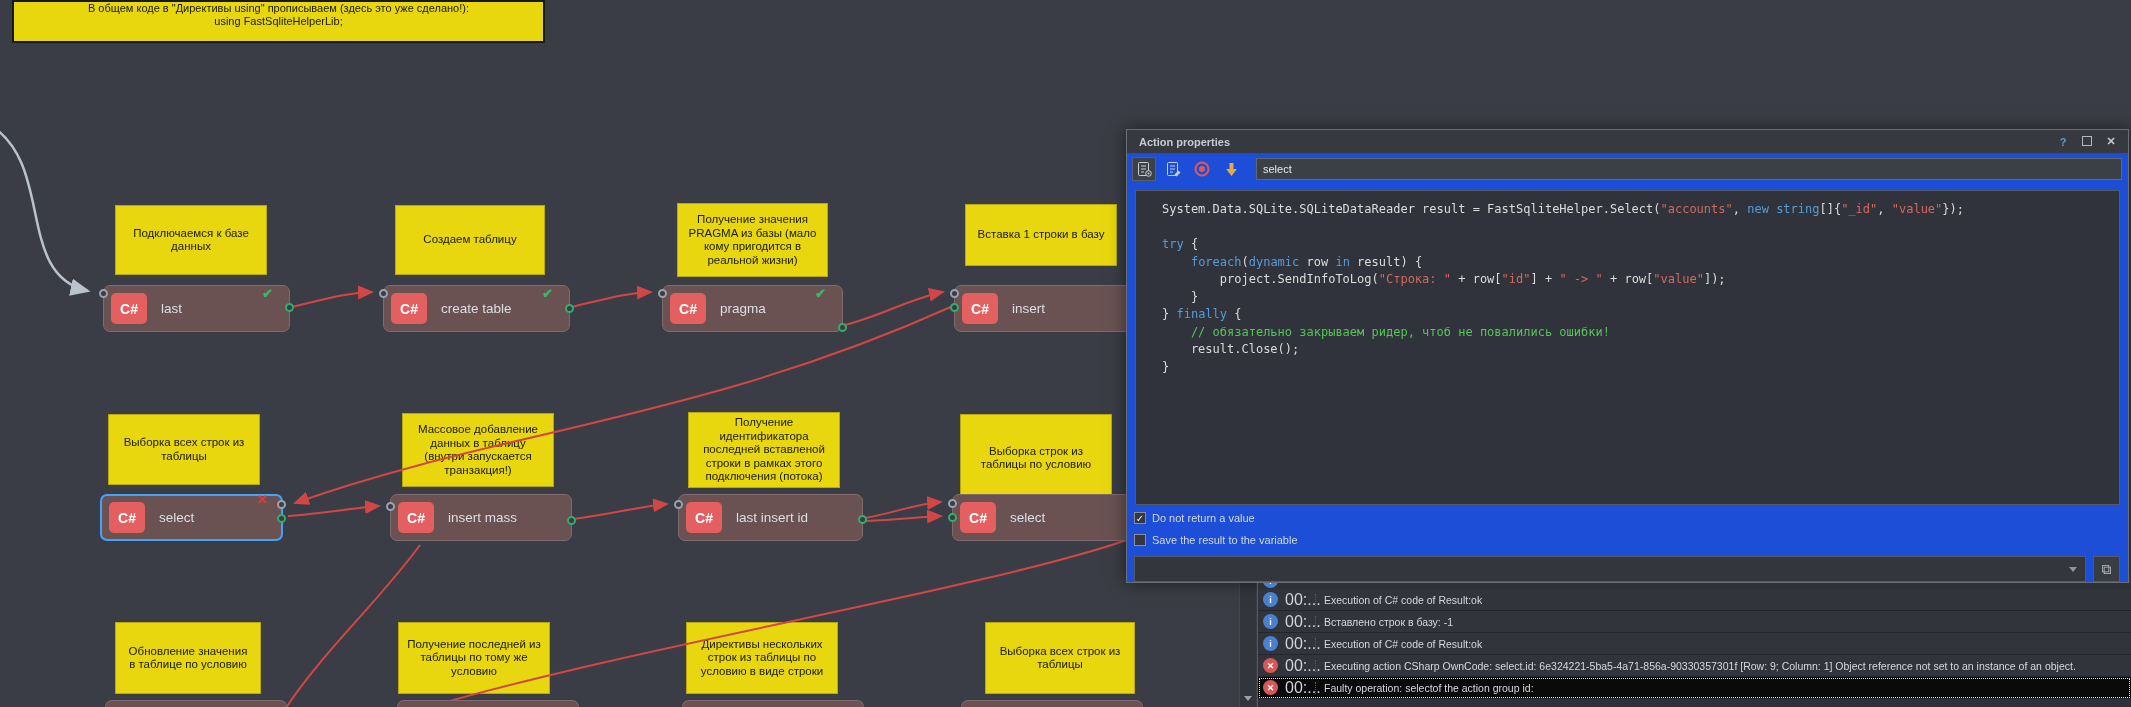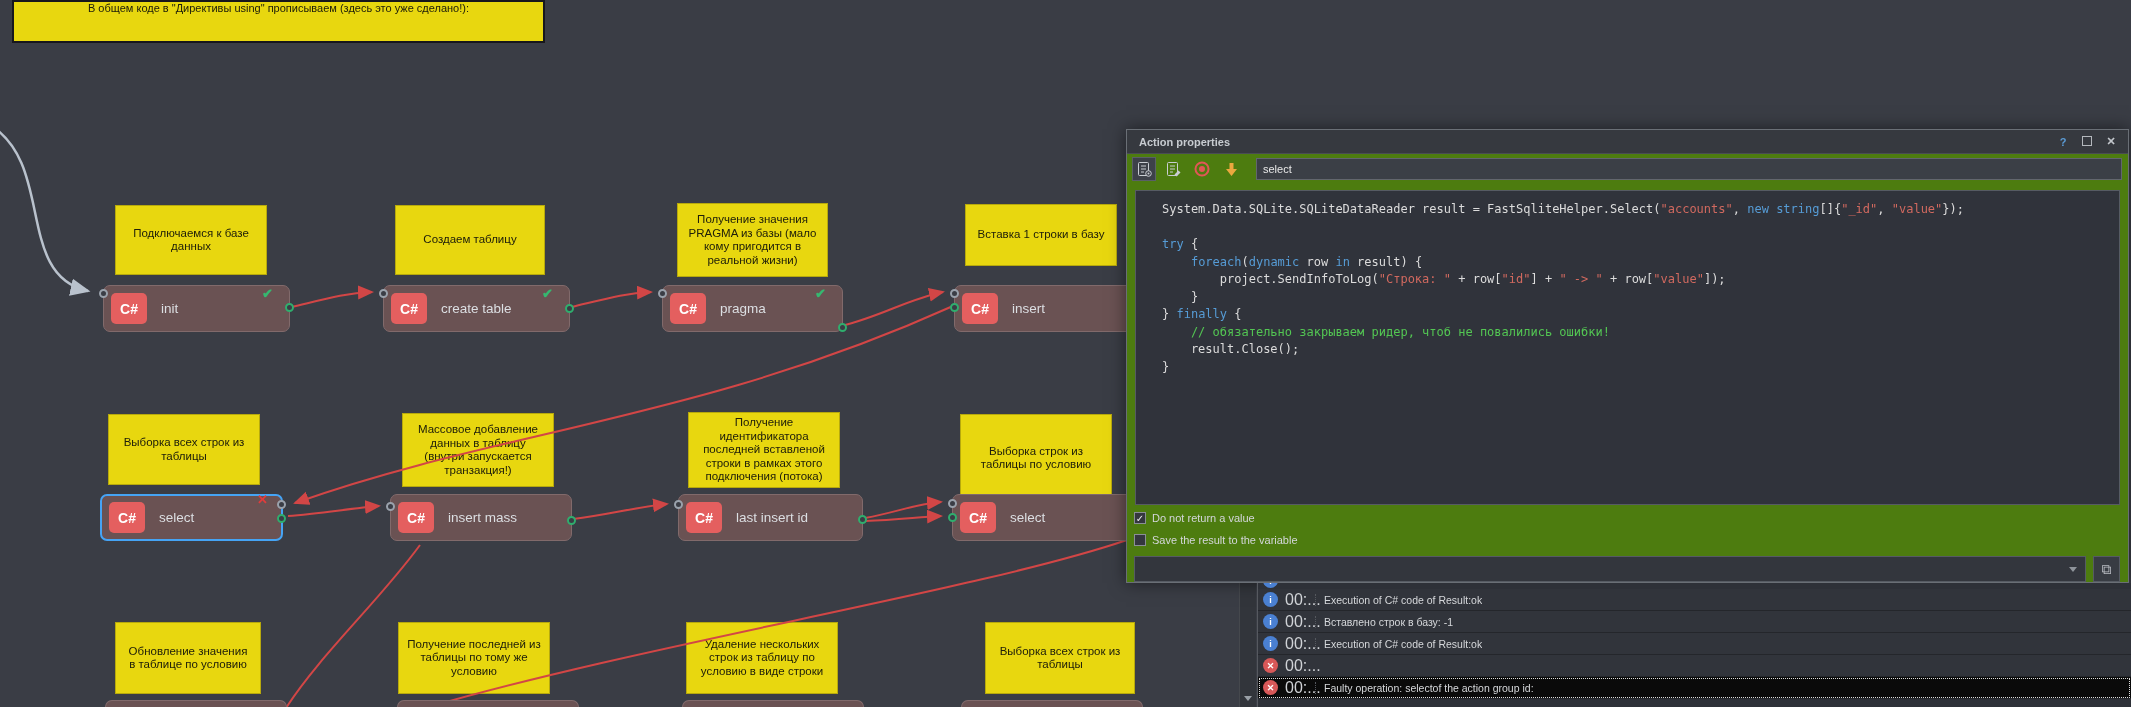--- a/index.html
+++ b/index.html
@@ -22,21 +22,21 @@
   .mark-ok{position:absolute;top:0px;right:16px;color:#35b870;font-weight:bold;font-size:13px;}
   .mark-err{position:absolute;top:-4px;right:13px;color:#e03c3c;font-weight:bold;font-size:13px;}
   .port{position:absolute;width:9px;height:9px;border-radius:50%;background:#3a3d45;box-sizing:border-box;}
   .port.gray{border:2px solid #9aa2ac;}
   .port.green{border:2px solid #2fae6e;}
   .stub{position:absolute;top:700px;height:8px;background:#6a5253;border:1px solid #816a6b;border-bottom:none;
         border-radius:7px 7px 0 0;box-sizing:border-box;}
   svg.edges{position:absolute;left:0;top:0;}
 
   
-  .panel{position:absolute;left:1126px;top:129px;width:1003px;height:454px;background:#4d7c0f;
+  .panel{position:absolute;left:1126px;top:129px;width:1003px;height:454px;background:#1d4ed8;
         border:1px solid #6a6f76;box-sizing:border-box;box-shadow:0 0 16px rgba(0,0,0,.5);}
   .ptitle{height:23px;background:#36393f;border-bottom:1px solid #494d54;display:flex;align-items:center;
         padding:0 8px 0 12px;font-size:11px;font-weight:bold;color:#c7cbd0;}
   .ptitle .sp{flex:1;}
   .tbtn{width:18px;text-align:center;color:#c2c6cb;font-size:11px;margin-left:6px;}
   .tbtn.help{color:#5b9bd5;font-weight:bold;}
   .maxbox{display:inline-block;width:8px;height:8px;border:1.5px solid #b4b8bd;}
   .toolbar{height:30px;display:flex;align-items:center;padding-left:5px;}
   .ibtn{width:24px;height:24px;display:flex;align-items:center;justify-content:center;margin-right:5px;
         border:1px solid transparent;box-sizing:border-box;}
@@ -93,21 +93,21 @@
       <div class="note" style="left: 115px; top: 205px; width: 152px; height: 70px;">Подключаемся к базе данных</div>
       <div class="note" style="left: 395px; top: 205px; width: 150px; height: 70px;">Создаем таблицу</div>
       <div class="note" style="left: 677px; top: 203px; width: 151px; height: 74px;">Получение значения PRAGMA из базы (мало кому пригодится в реальной жизни)</div>
       <div class="note" style="left: 965px; top: 204px; width: 152px; height: 62px;">Вставка 1 строки в базу</div>
       <div class="note" style="left: 108px; top: 414px; width: 152px; height: 71px;">Выборка всех строк из таблицы</div>
       <div class="note" style="left: 402px; top: 413px; width: 152px; height: 74px;">Массовое добавление данных в таблицу (внутри запускается транзакция!)</div>
       <div class="note" style="left: 688px; top: 412px; width: 152px; height: 76px;">Получение идентификатора последней вставленой строки в рамках этого подключения (потока)</div>
       <div class="note" style="left: 960px; top: 414px; width: 152px; height: 88px;">Выборка строк из таблицы по условию</div>
       <div class="note" style="left: 115px; top: 622px; width: 146px; height: 72px;">Обновление значения в таблице по условию</div>
       <div class="note" style="left: 398px; top: 622px; width: 152px; height: 72px;">Получение последней из таблицы по тому же условию</div>
-      <div class="note" style="left: 686px; top: 622px; width: 152px; height: 72px;">Удаление нескольких строк из таблицу по условию в виде строки</div>
+      <div class="note" style="left: 686px; top: 622px; width: 152px; height: 72px;">Директивы нескольких строк из таблицы по условию в виде строки</div>
       <div class="note" style="left: 985px; top: 622px; width: 150px; height: 72px;">Выборка всех строк из таблицы</div>
     </div>
 
   <svg class="edges" width="2131" height="707">
     <defs>
       <marker id="arR" markerWidth="9" markerHeight="8" refX="7" refY="3.5" orient="auto">
         <path d="M0,0 L8,3.5 L0,7 z" fill="#d24646"></path>
       </marker>
       <marker id="arG" markerWidth="9" markerHeight="8" refX="7" refY="3.5" orient="auto">
         <path d="M0,0 L8,3.5 L0,7 z" fill="#b9c2cd"></path>
@@ -124,21 +124,21 @@
       <path d="M 865 521 C 898 520, 918 517, 941 516" marker-end="url(#arR)"></path>
       <path d="M 1127 540 C 980 590, 640 645, 425 708"></path>
       <path d="M 420 545 C 380 600, 320 655, 286 708"></path>
     </g>
     <path d="M -10 125 C 55 165, 15 275, 88 291" fill="none" stroke="#b9c2cd" stroke-width="2.5" marker-end="url(#arG)"></path>
   </svg>
 
   <div id="nodes-layer">
       <div class="node" style="left: 103px; top: 285px; width: 187px;">
         <span class="badge">C#</span>
-        <span class="ntitle">init</span>
+        <span class="ntitle">last</span>
         <span class="mark-ok">✔</span>
         <span class="port gray" style="top: 3px; left: -5px;"></span>
         <span class="port green" style="top: 17px; right: -5px;"></span>
       </div>
       <div class="node" style="left: 383px; top: 285px; width: 187px;">
         <span class="badge">C#</span>
         <span class="ntitle">create table</span>
         <span class="mark-ok">✔</span>
         <span class="port gray" style="top: 3px; left: -5px;"></span>
         <span class="port green" style="top: 18px; right: -5px;"></span>
@@ -185,20 +185,21 @@
 
   <div id="stubs-layer">
       <div class="stub" style="left: 105px; width: 182px;"></div>
       <div class="stub" style="left: 397px; width: 182px;"></div>
       <div class="stub" style="left: 682px; width: 182px;"></div>
       <div class="stub" style="left: 961px; width: 182px;"></div>
     </div>
 
   <div class="top-note">
     <div>В общем коде в "Директивы using" прописываем (здесь это уже сделано!):</div>
+    <div>using FastSqliteHelperLib;</div>
   </div>
 
   <div class="vscroll">
     <div class="dbtn">
       <span class="tri"></span>
     </div>
   </div>
 
   <div class="panel">
     <div class="ptitle">
@@ -271,20 +272,21 @@
           <span class="ltext"> Вставлено строк в базу: -1</span>
         </div>
         <div class="lrow">
           <span class="licon info">i</span>
           <span class="ltime">00:...</span>
           <span class="ltext">Execution of C# code of  Result:ok</span>
         </div>
         <div class="lrow">
           <span class="licon error">✕</span>
           <span class="ltime">00:...</span>
+          <span class="ltext">Executing action CSharp OwnCode: select.id: 6e324221-5ba5-4a71-856a-90330357301f  [Row: 9; Column: 1] Object reference not set to an instance of an object.</span>
         </div>
         <div class="lrow sel">
           <span class="licon error">✕</span>
           <span class="ltime">00:...</span>
           <span class="ltext">Faulty operation: selectof the action group id:</span>
         </div>
       </div>
   </div>
 
 </div>

